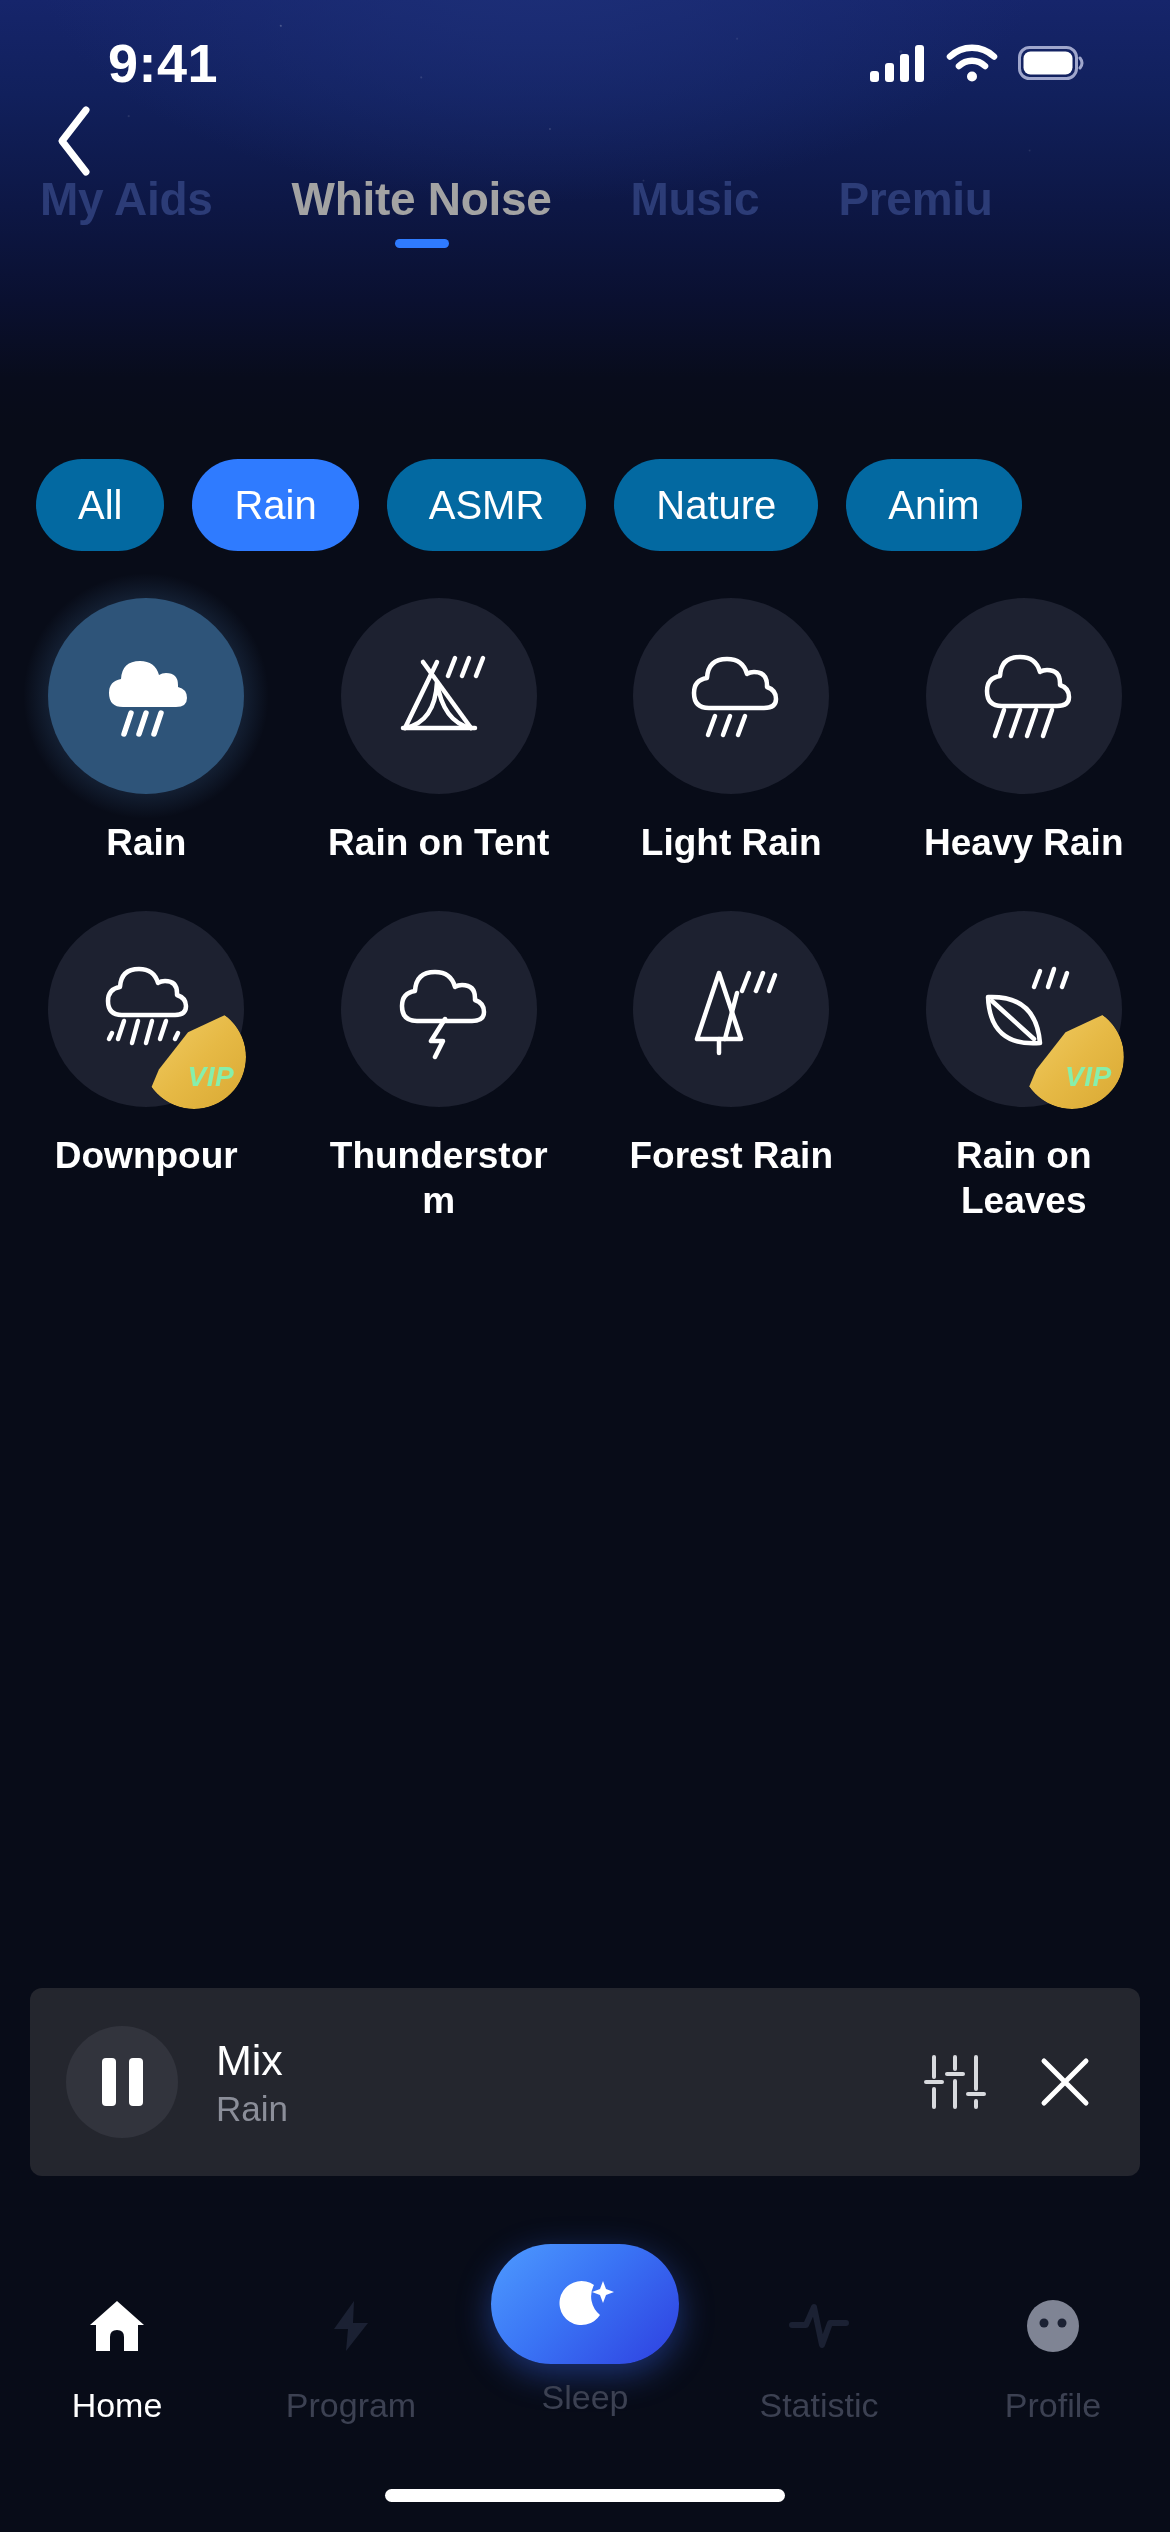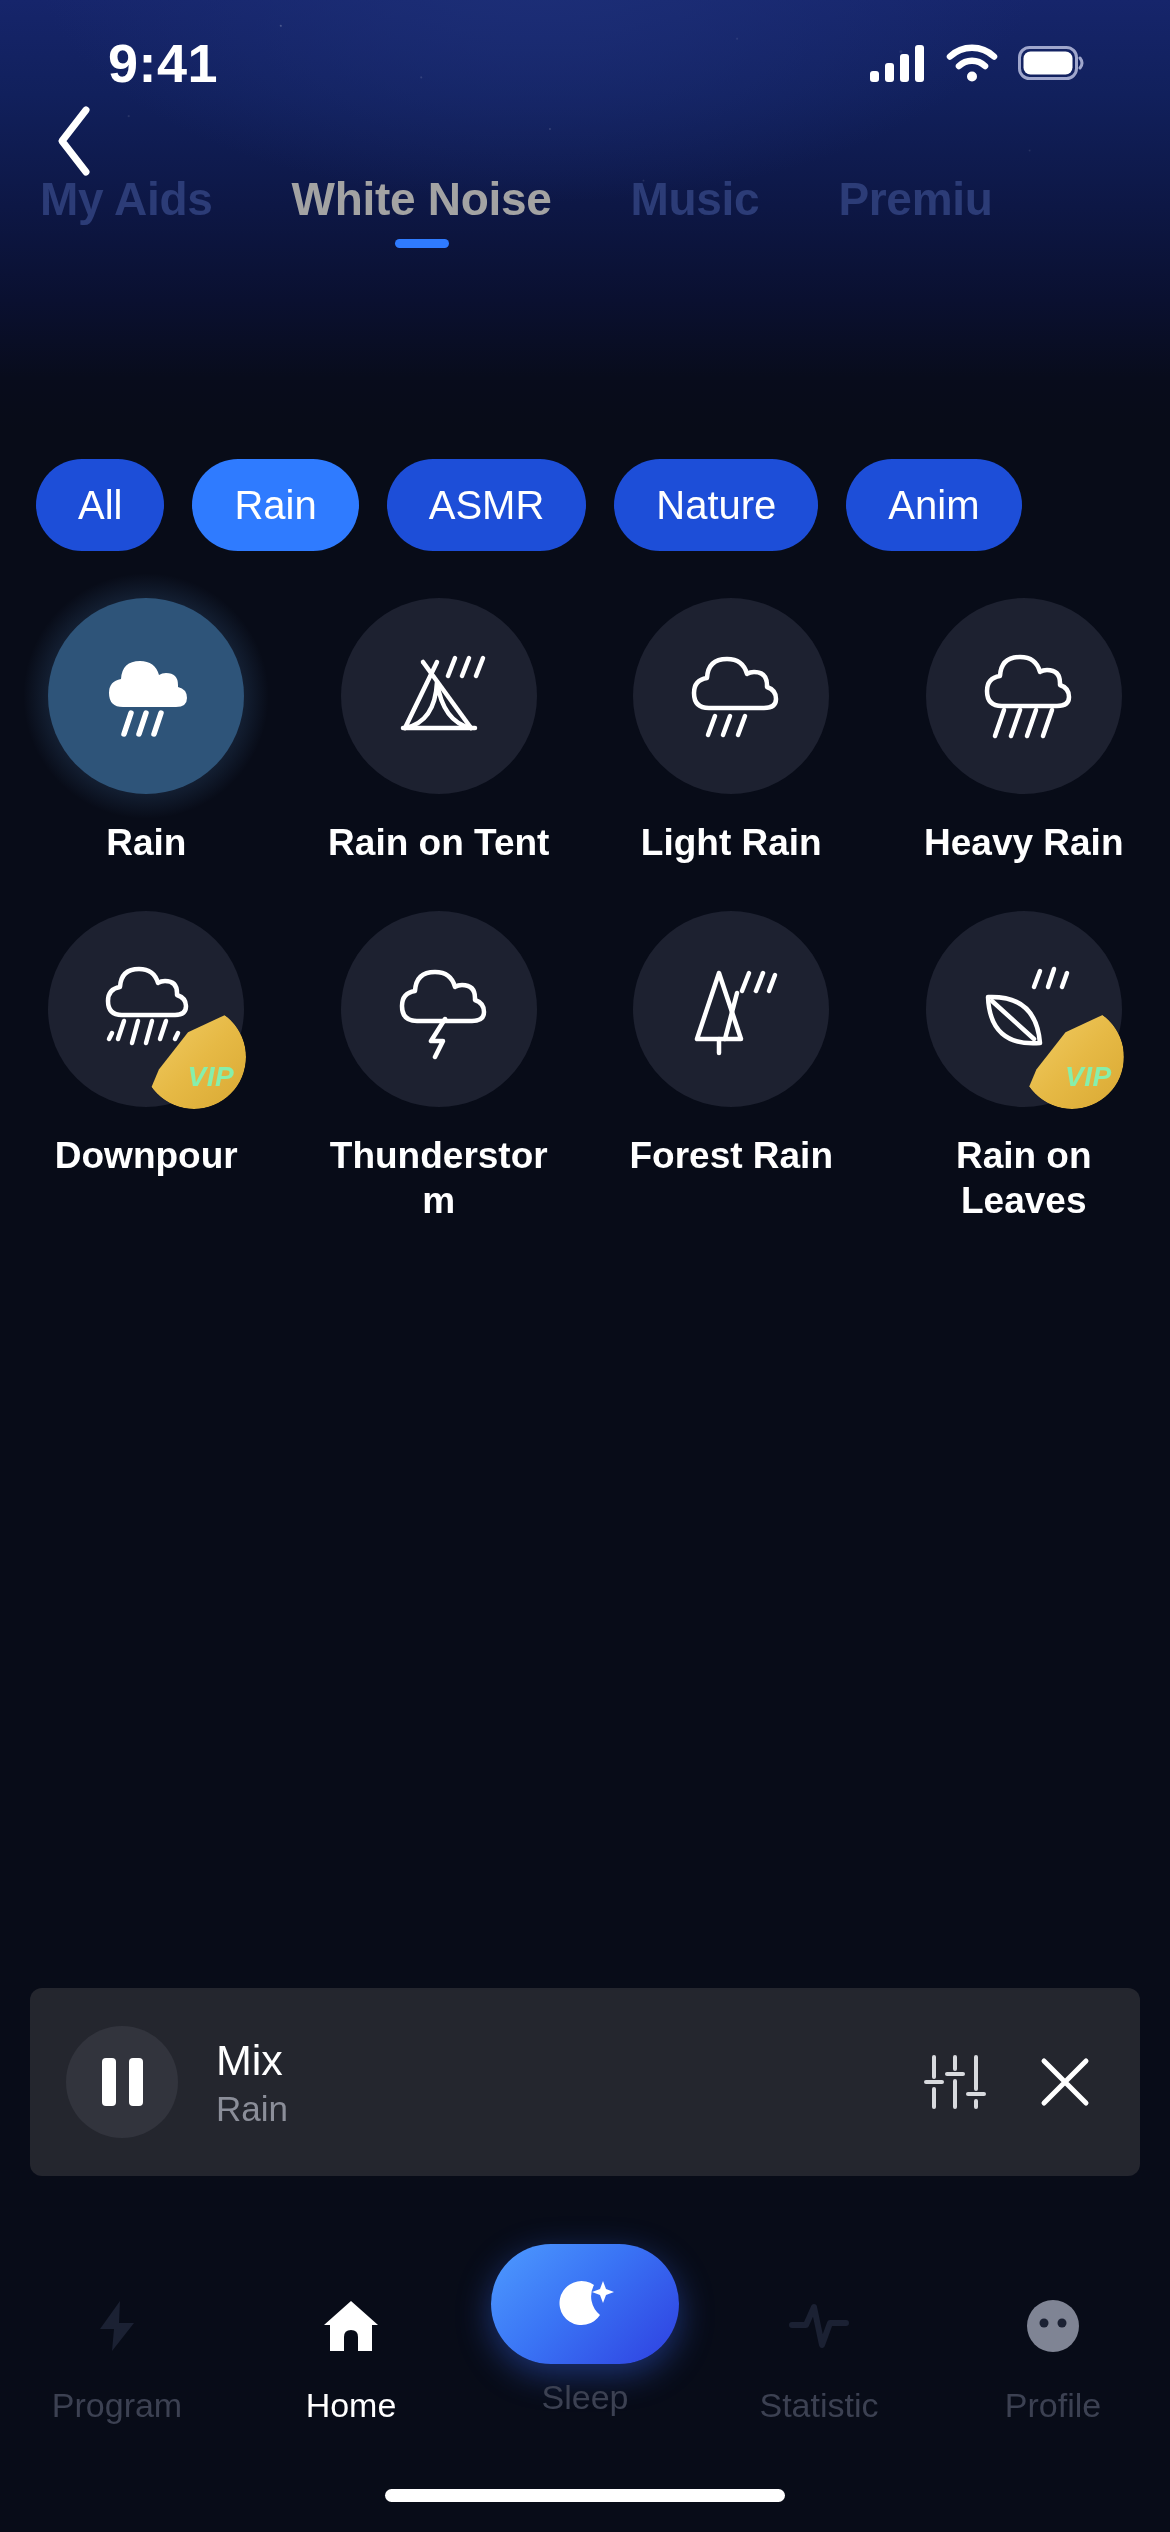--- a/index.html
+++ b/index.html
@@ -61,21 +61,21 @@
   }
   .tab.active .tab-underline { display:block; }
 
   
   .chips {
     position:absolute; top:440px; left:0; width:1170px; height:130px;
     display:flex; align-items:center; gap:28px; padding-left:36px; z-index:5;
     white-space:nowrap;
   }
   .chip {
-    height:92px; padding:0 42px; border-radius:46px; background:#1d4ed8;
+    height:92px; padding:0 42px; border-radius:46px; background:#0369a1;
     display:flex; align-items:center; justify-content:center;
     font-size:40px; font-weight:400; color:#ffffff; flex:0 0 auto;
   }
   .chip.active { background:#2f7bff; }
 
   
   .grid {
     position:absolute; top:598px; left:0; width:1170px;
     display:flex; flex-wrap:wrap; z-index:4;
   }
@@ -391,36 +391,36 @@
         </g>
       </svg>
       <svg width="62" height="62" viewBox="0 0 62 62">
         <path d="M10 10 L52 52 M52 10 L10 52" stroke="#ffffff" stroke-width="5" stroke-linecap="round"></path>
       </svg>
     </div>
   </div>
 
   <div class="bottom-nav">
 
+    <div class="nav-item active">
+      <div class="nav-icon">
+        <svg width="62" height="62" viewBox="0 0 62 62">
+          <path d="M31 6 L58 30 L52 30 L52 56 L38 56 L38 42 q0-7 -7-7 q-7 0-7 7 L24 56 L10 56 L10 30 L4 30 Z" fill="#ffffff"></path>
+        </svg>
+      </div>
+      <div class="nav-label">Home</div>
+    </div>
+
     <div class="nav-item">
       <div class="nav-icon">
         <svg width="62" height="62" viewBox="0 0 62 62">
           <path d="M34 6 L14 34 L28 34 L26 56 L48 28 L33 28 Z" fill="#1b2133"></path>
         </svg>
       </div>
       <div class="nav-label">Program</div>
-    </div>
-
-    <div class="nav-item active">
-      <div class="nav-icon">
-        <svg width="62" height="62" viewBox="0 0 62 62">
-          <path d="M31 6 L58 30 L52 30 L52 56 L38 56 L38 42 q0-7 -7-7 q-7 0-7 7 L24 56 L10 56 L10 30 L4 30 Z" fill="#ffffff"></path>
-        </svg>
-      </div>
-      <div class="nav-label">Home</div>
     </div>
 
     <div class="nav-item">
       <div class="sleep-pill">
         <svg width="74" height="74" viewBox="0 0 74 74">
           <path d="M46 18 a22 22 0 1 0 6 30 a24 24 0 0 1 -6 -30 z" fill="#ffffff"></path>
           <path d="M55 14 L58 22 L66 25 L58 28 L55 36 L52 28 L44 25 L52 22 Z" fill="#ffffff"></path>
         </svg>
       </div>
       <div class="nav-label">Sleep</div>

